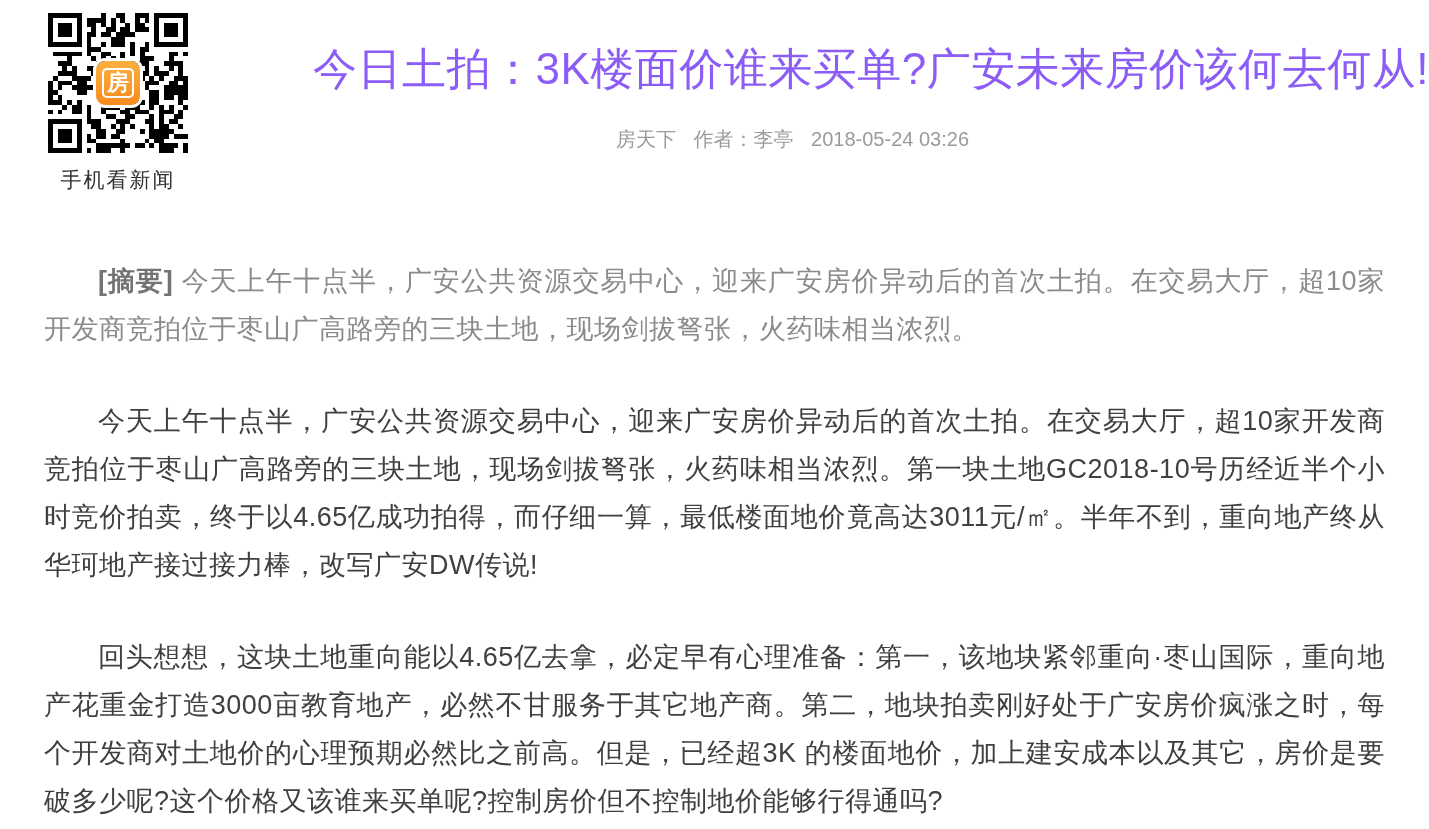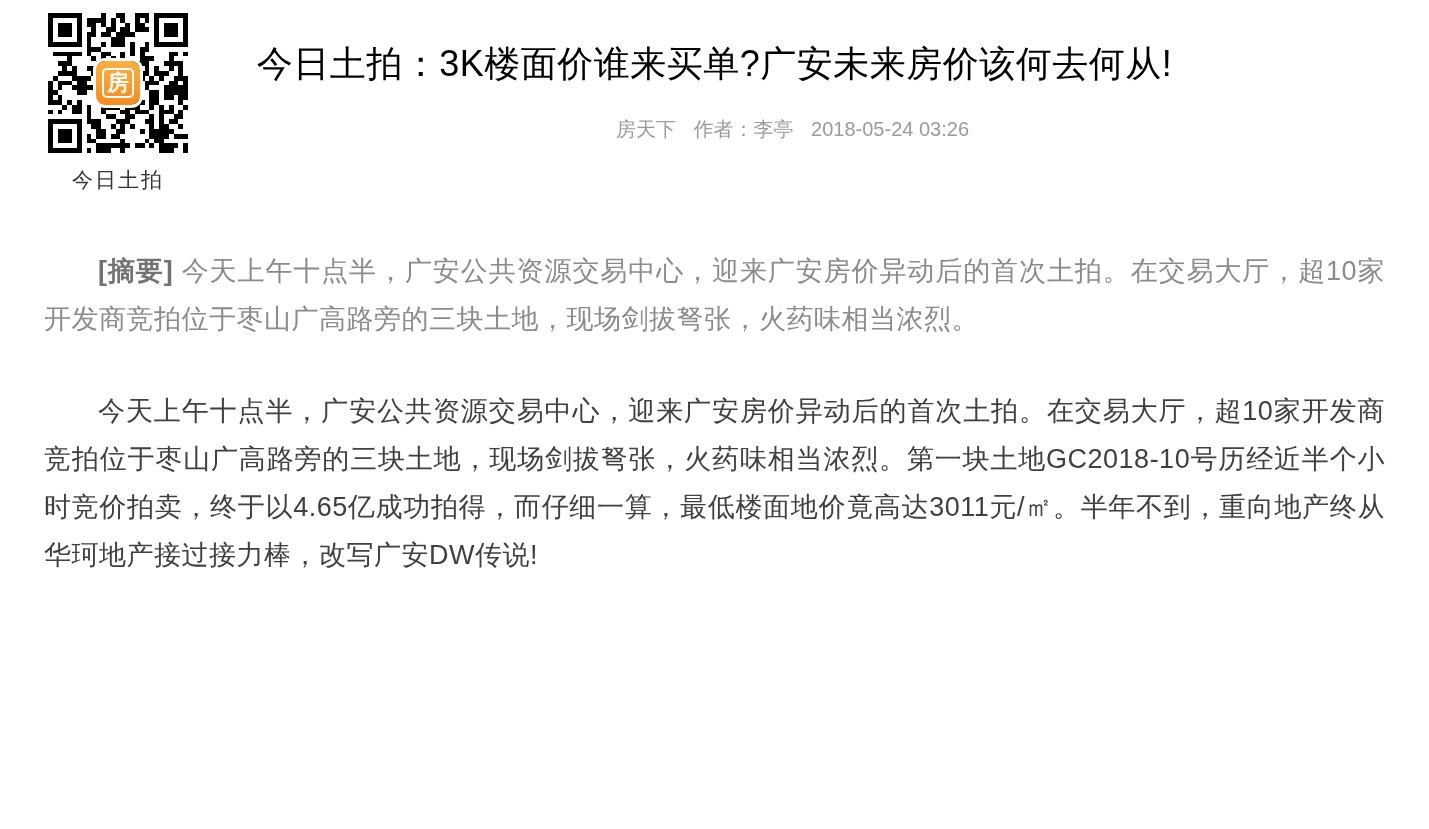--- a/index.html
+++ b/index.html
@@ -20,21 +20,21 @@
     box-shadow:0 0 0 3px #fff;
   }
   .qr-logo span {
     color:#fff; font-size:22px; font-weight:bold; line-height:1.05;
     border:2px solid #fff; border-radius:5px; padding:1px 3px 2px;
   }
   .qr-caption { margin-top:13px; font-size:21px; color:#333; letter-spacing:2px; }
 
   
   .header { padding-top:40px; text-align:center; }
-  .title { font-size:36px; font-weight:400; color:#000000; letter-spacing:.5px; }
+  .title { font-size:44px; font-weight:400; color:#8b5cf6; letter-spacing:.5px;text-align:right; }
   .byline { margin-top:27px; font-size:20px; color:#9b9b9b; transform:translateX(78px); white-space:nowrap; }
   .byline .seg { margin:0 6px; }
 
   
   .article { margin-top:104px; padding:0 44px; }
   .article p {
     font-size:27px; line-height:48px; color:#404040;
     text-align:justify; text-indent:2em; margin-bottom:44px;
     letter-spacing:.5px;
   }
@@ -374,28 +374,29 @@
         <rect x="15" y="28" width="1" height="1" fill="#000"></rect>
         <rect x="23" y="28" width="1" height="1" fill="#000"></rect>
         <rect x="24" y="28" width="1" height="1" fill="#000"></rect>
         <rect x="25" y="28" width="1" height="1" fill="#000"></rect>
         <rect x="28" y="28" width="1" height="1" fill="#000"></rect>
       </svg>
     <div class="qr-logo">
       <span>房</span>
     </div>
   </div>
-  <div class="qr-caption">今日土拍</div>
+  <div class="qr-caption">手机看新闻</div>
 </div>
 
 <div class="header">
   <h1 class="title">今日土拍：3K楼面价谁来买单?广安未来房价该何去何从!</h1>
   <div class="byline">
     <span class="seg">房天下</span>
     <span class="seg">作者：李亭</span>
     <span class="seg">2018-05-24 03:26</span>
   </div>
 </div>
 
 <div class="article">
   <p class="abstract"><b class="tag">[摘要]</b><span>今天上午十点半，广安公共资源交易中心，迎来广安房价异动后的首次土拍。在交易大厅，超10家开发商竞拍位于枣山广高路旁的三块土地，现场剑拔弩张，火药味相当浓烈。</span></p>
   <p class="para">今天上午十点半，广安公共资源交易中心，迎来广安房价异动后的首次土拍。在交易大厅，超10家开发商竞拍位于枣山广高路旁的三块土地，现场剑拔弩张，火药味相当浓烈。第一块土地GC2018-10号历经近半个小时竞价拍卖，终于以4.65亿成功拍得，而仔细一算，最低楼面地价竟高达3011元/㎡。半年不到，重向地产终从华珂地产接过接力棒，改写广安DW传说!</p>
+  <p class="para">回头想想，这块土地重向能以4.65亿去拿，必定早有心理准备：第一，该地块紧邻重向·枣山国际，重向地产花重金打造3000亩教育地产，必然不甘服务于其它地产商。第二，地块拍卖刚好处于广安房价疯涨之时，每个开发商对土地价的心理预期必然比之前高。但是，已经超3K 的楼面地价，加上建安成本以及其它，房价是要破多少呢?这个价格又该谁来买单呢?控制房价但不控制地价能够行得通吗?</p>
 </div>
 
 </body></html>

